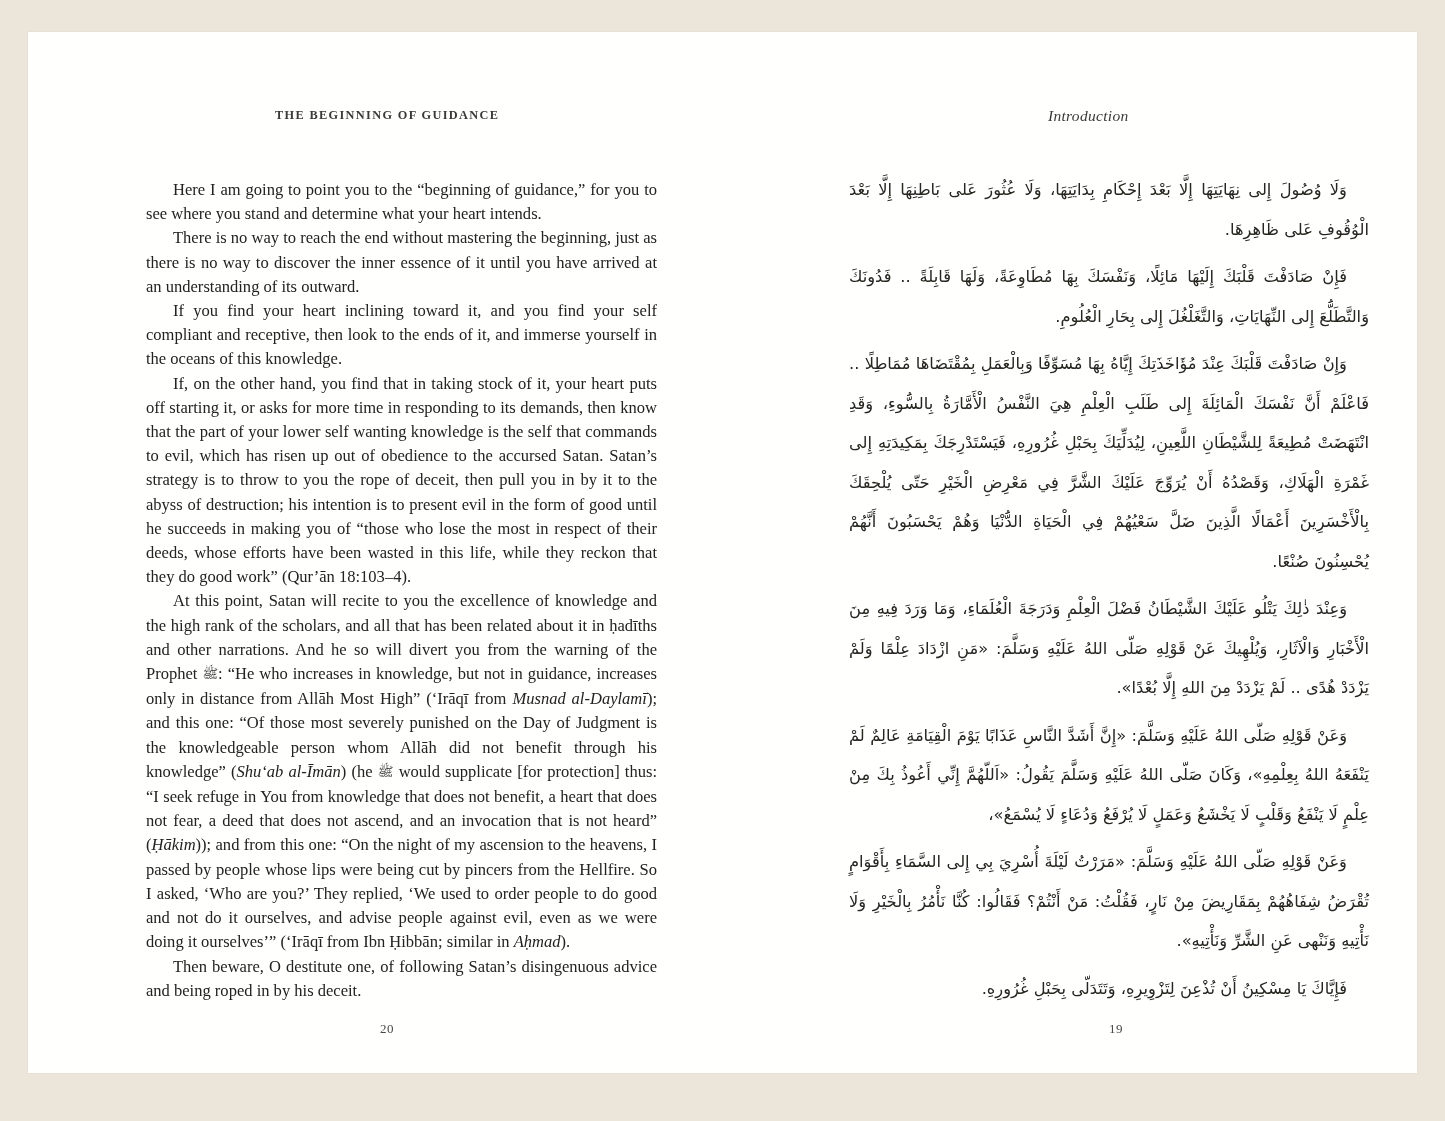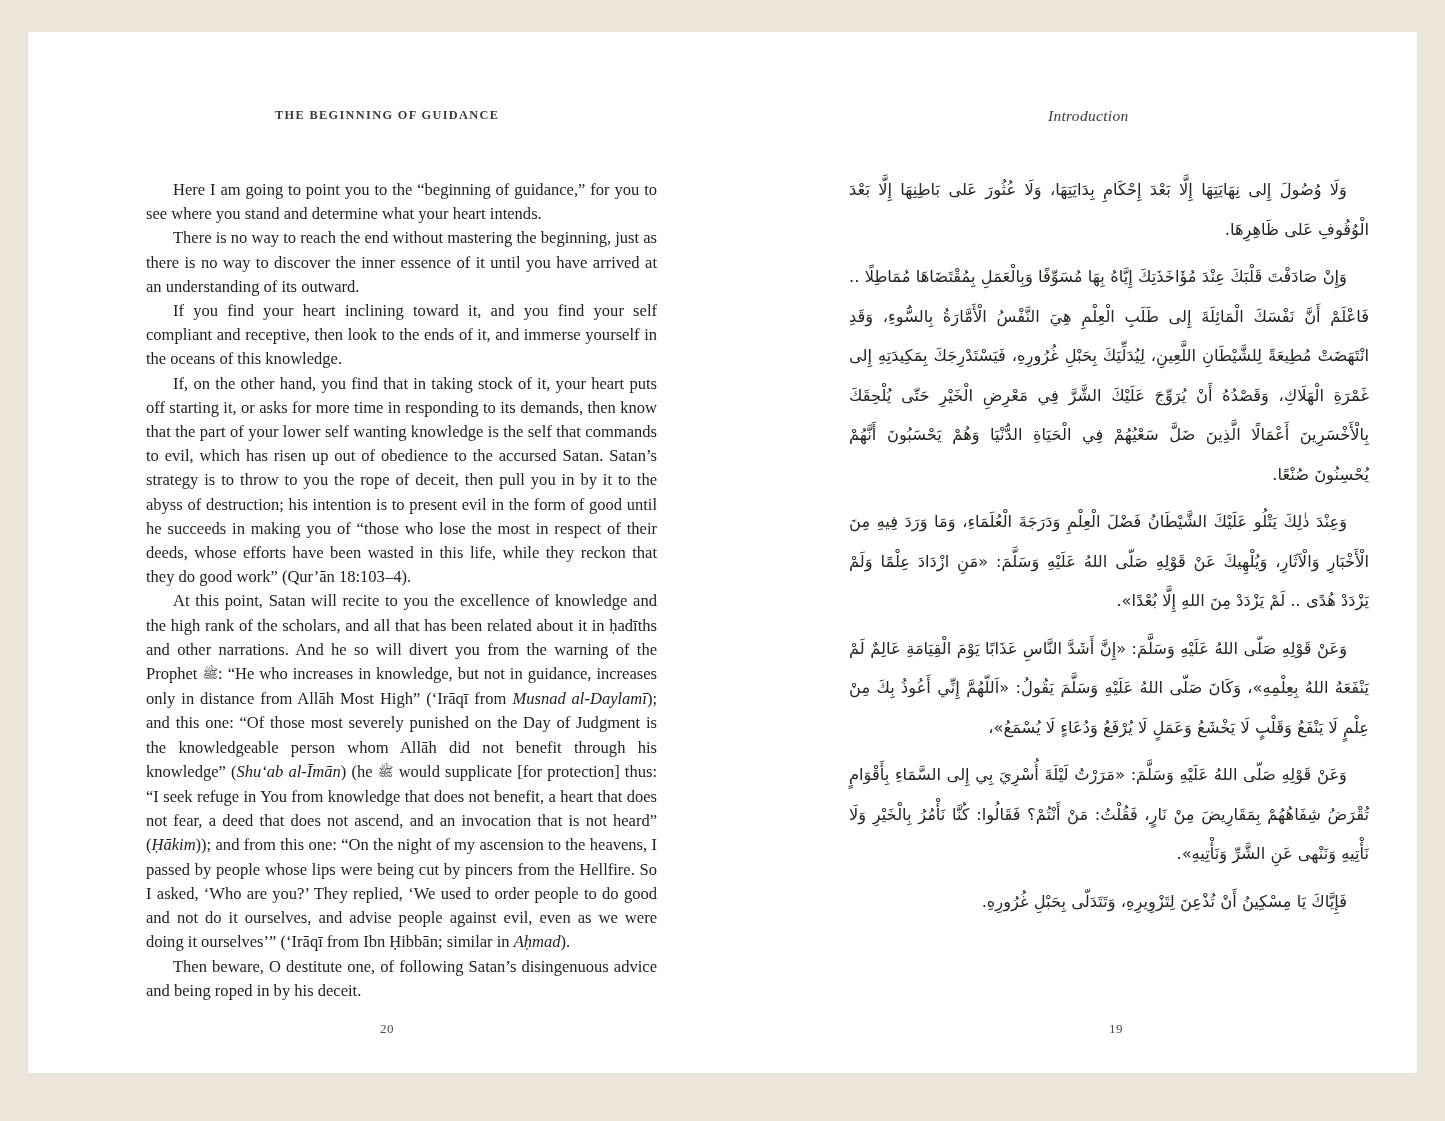--- a/index.html
+++ b/index.html
@@ -137,20 +137,21 @@
 
     <div class="folio" id="folio-left">20</div>
   </div>
 
   <div class="page" id="page-right">
 
     <div class="running-head" id="rh-right">Introduction</div>
 
     <div id="text-ar">
         <p>وَلَا وُصُولَ إِلى نِهَايَتِهَا إِلَّا بَعْدَ إِحْكَامِ بِدَايَتِهَا، وَلَا عُثُورَ عَلى بَاطِنِهَا إِلَّا بَعْدَ الْوُقُوفِ عَلى ظَاهِرِهَا.</p>
+        <p>فَإِنْ صَادَفْتَ قَلْبَكَ إِلَيْهَا مَائِلًا، وَنَفْسَكَ بِهَا مُطَاوِعَةً، وَلَهَا قَابِلَةً .. فَدُونَكَ وَالتَّطَلُّعَ إِلى النِّهَايَاتِ، وَالتَّغَلْغُلَ إِلى بِحَارِ الْعُلُومِ.</p>
         <p>وَإِنْ صَادَفْتَ قَلْبَكَ عِنْدَ مُؤَاخَذَتِكَ إِيَّاهُ بِهَا مُسَوِّفًا وَبِالْعَمَلِ بِمُقْتَضَاهَا مُمَاطِلًا .. فَاعْلَمْ أَنَّ نَفْسَكَ الْمَائِلَةَ إِلى طَلَبِ الْعِلْمِ هِيَ النَّفْسُ الْأَمَّارَةُ بِالسُّوءِ، وَقَدِ انْتَهَضَتْ مُطِيعَةً لِلشَّيْطَانِ اللَّعِينِ، لِيُدَلِّيَكَ بِحَبْلِ غُرُورِهِ، فَيَسْتَدْرِجَكَ بِمَكِيدَتِهِ إِلى غَمْرَةِ الْهَلَاكِ، وَقَصْدُهُ أَنْ يُرَوِّجَ عَلَيْكَ الشَّرَّ فِي مَعْرِضِ الْخَيْرِ حَتّى يُلْحِقَكَ بِالْأَخْسَرِينَ أَعْمَالًا الَّذِينَ ضَلَّ سَعْيُهُمْ فِي الْحَيَاةِ الدُّنْيَا وَهُمْ يَحْسَبُونَ أَنَّهُمْ يُحْسِنُونَ صُنْعًا.</p>
         <p>وَعِنْدَ ذٰلِكَ يَتْلُو عَلَيْكَ الشَّيْطَانُ فَضْلَ الْعِلْمِ وَدَرَجَةَ الْعُلَمَاءِ، وَمَا وَرَدَ فِيهِ مِنَ الْأَخْبَارِ وَالْآثَارِ، وَيُلْهِيكَ عَنْ قَوْلِهِ صَلّى اللهُ عَلَيْهِ وَسَلَّمَ: «مَنِ ازْدَادَ عِلْمًا وَلَمْ يَزْدَدْ هُدًى .. لَمْ يَزْدَدْ مِنَ اللهِ إِلَّا بُعْدًا».</p>
         <p>وَعَنْ قَوْلِهِ صَلّى اللهُ عَلَيْهِ وَسَلَّمَ: «إِنَّ أَشَدَّ النَّاسِ عَذَابًا يَوْمَ الْقِيَامَةِ عَالِمٌ لَمْ يَنْفَعَهُ اللهُ بِعِلْمِهِ»، وَكَانَ صَلّى اللهُ عَلَيْهِ وَسَلَّمَ يَقُولُ: «اَللّهُمَّ إِنِّي أَعُوذُ بِكَ مِنْ عِلْمٍ لَا يَنْفَعُ وَقَلْبٍ لَا يَخْشَعُ وَعَمَلٍ لَا يُرْفَعُ وَدُعَاءٍ لَا يُسْمَعُ»،</p>
         <p>وَعَنْ قَوْلِهِ صَلّى اللهُ عَلَيْهِ وَسَلَّمَ: «مَرَرْتُ لَيْلَةَ أُسْرِيَ بِي إِلى السَّمَاءِ بِأَقْوَامٍ تُقْرَضُ شِفَاهُهُمْ بِمَقَارِيضَ مِنْ نَارٍ، فَقُلْتُ: مَنْ أَنْتُمْ؟ فَقَالُوا: كُنَّا نَأْمُرُ بِالْخَيْرِ وَلَا نَأْتِيهِ وَنَنْهى عَنِ الشَّرِّ وَنَأْتِيهِ».</p>
         <p>فَإِيَّاكَ يَا مِسْكِينُ أَنْ تُذْعِنَ لِتَزْوِيرِهِ، وَتَتَدَلّى بِحَبْلِ غُرُورِهِ.</p>
       </div>
 
     <div class="folio" id="folio-right">19</div>
   </div>
 

